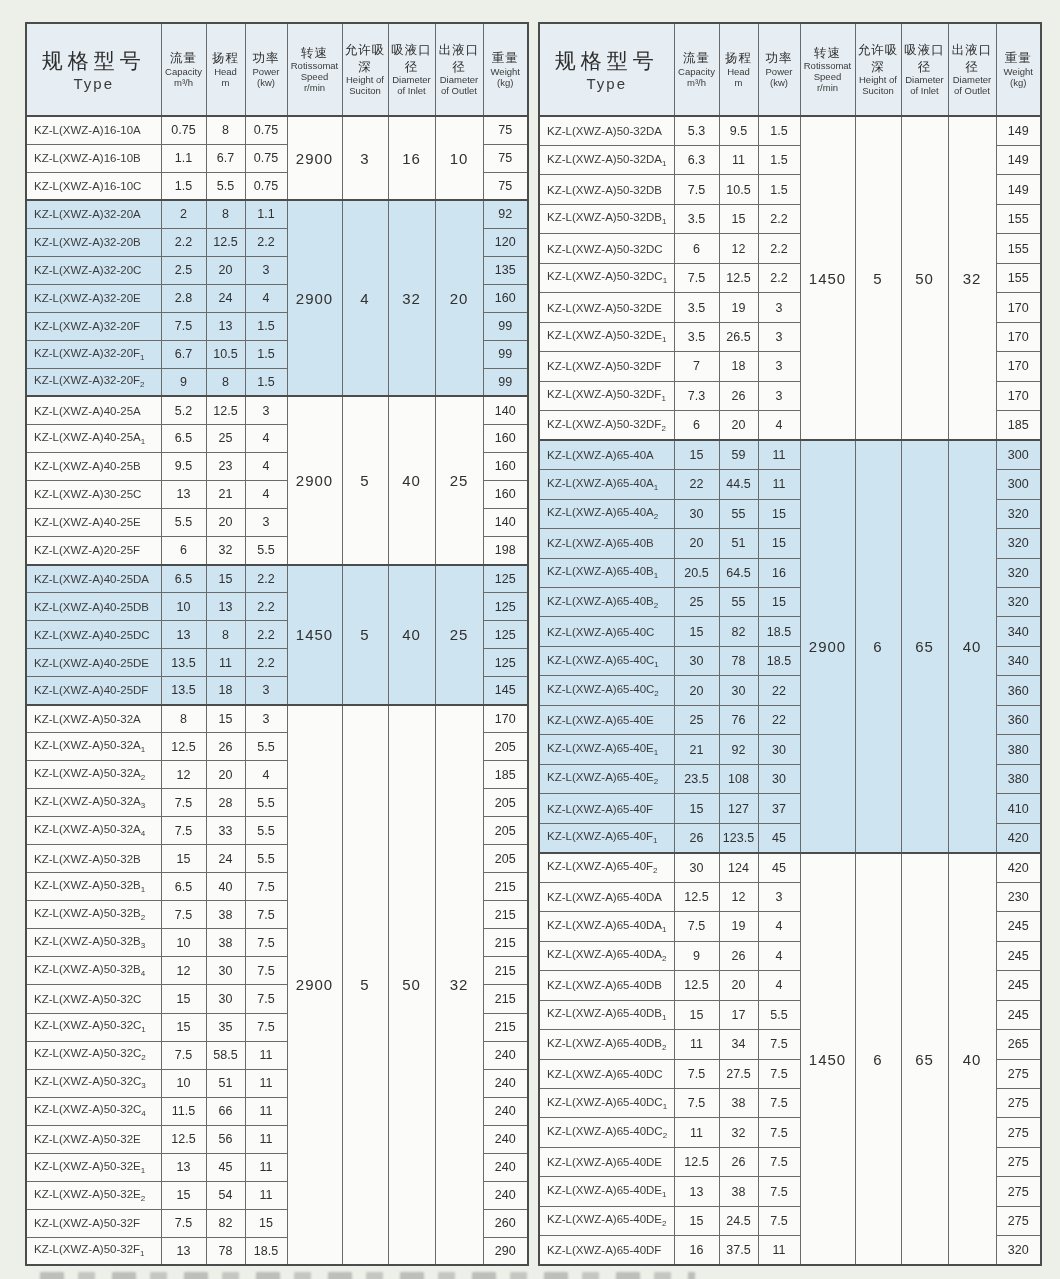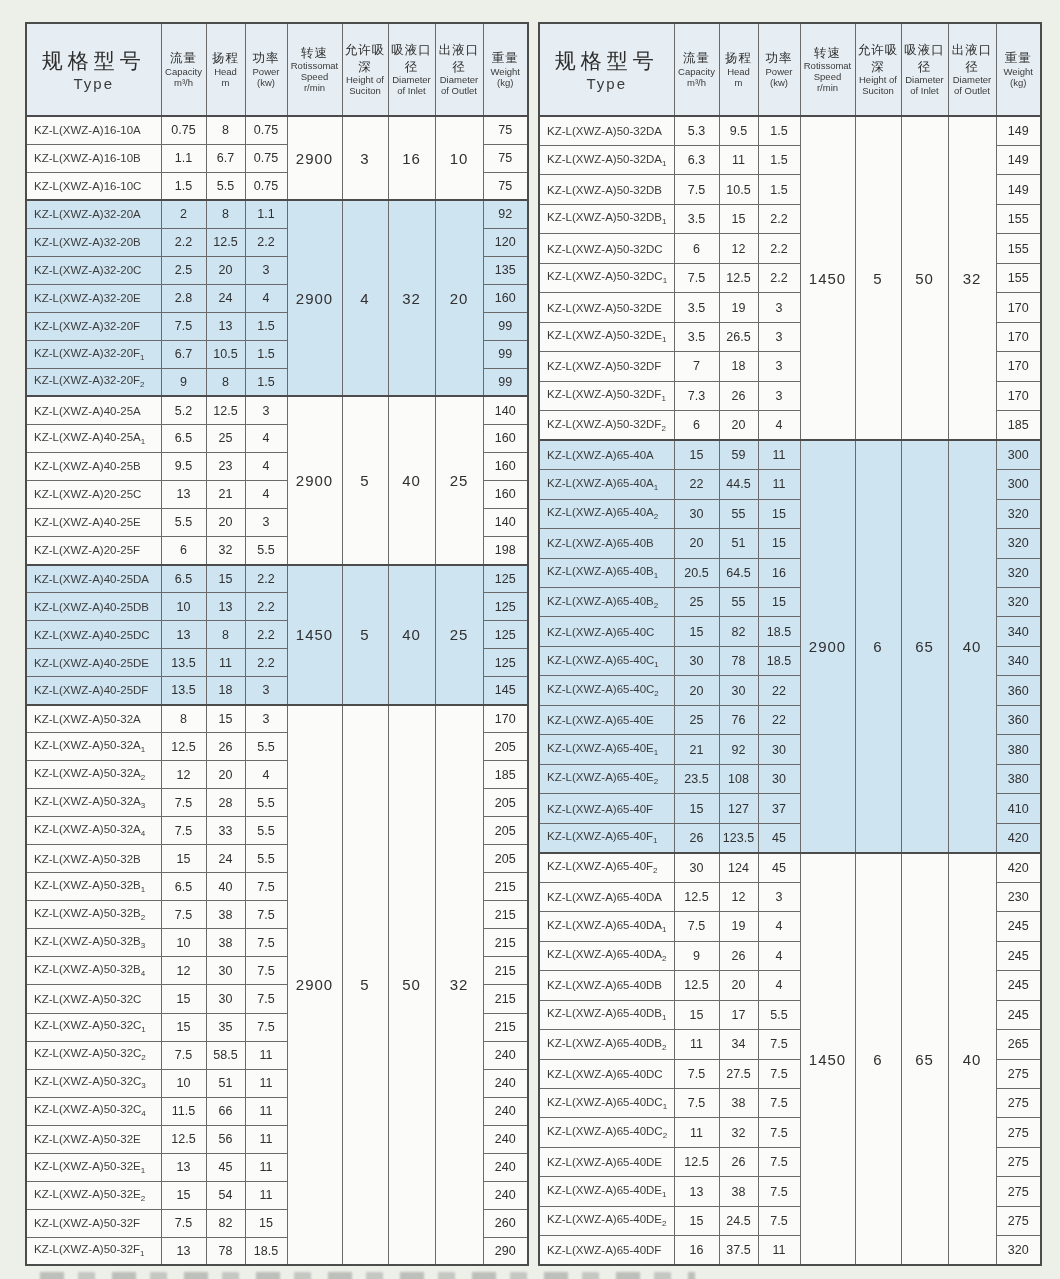--- a/index.html
+++ b/index.html
@@ -207,21 +207,21 @@
             <td class="num">160</td>
           </tr>
           <tr>
             <td class="model">KZ-L(XWZ-A)40-25B</td>
             <td class="num">9.5</td>
             <td class="num">23</td>
             <td class="num">4</td>
             <td class="num">160</td>
           </tr>
           <tr>
-            <td class="model">KZ-L(XWZ-A)20-25C</td>
+            <td class="model">KZ-L(XWZ-A)30-25C</td>
             <td class="num">13</td>
             <td class="num">21</td>
             <td class="num">4</td>
             <td class="num">160</td>
           </tr>
           <tr>
             <td class="model">KZ-L(XWZ-A)40-25E</td>
             <td class="num">5.5</td>
             <td class="num">20</td>
             <td class="num">3</td>

